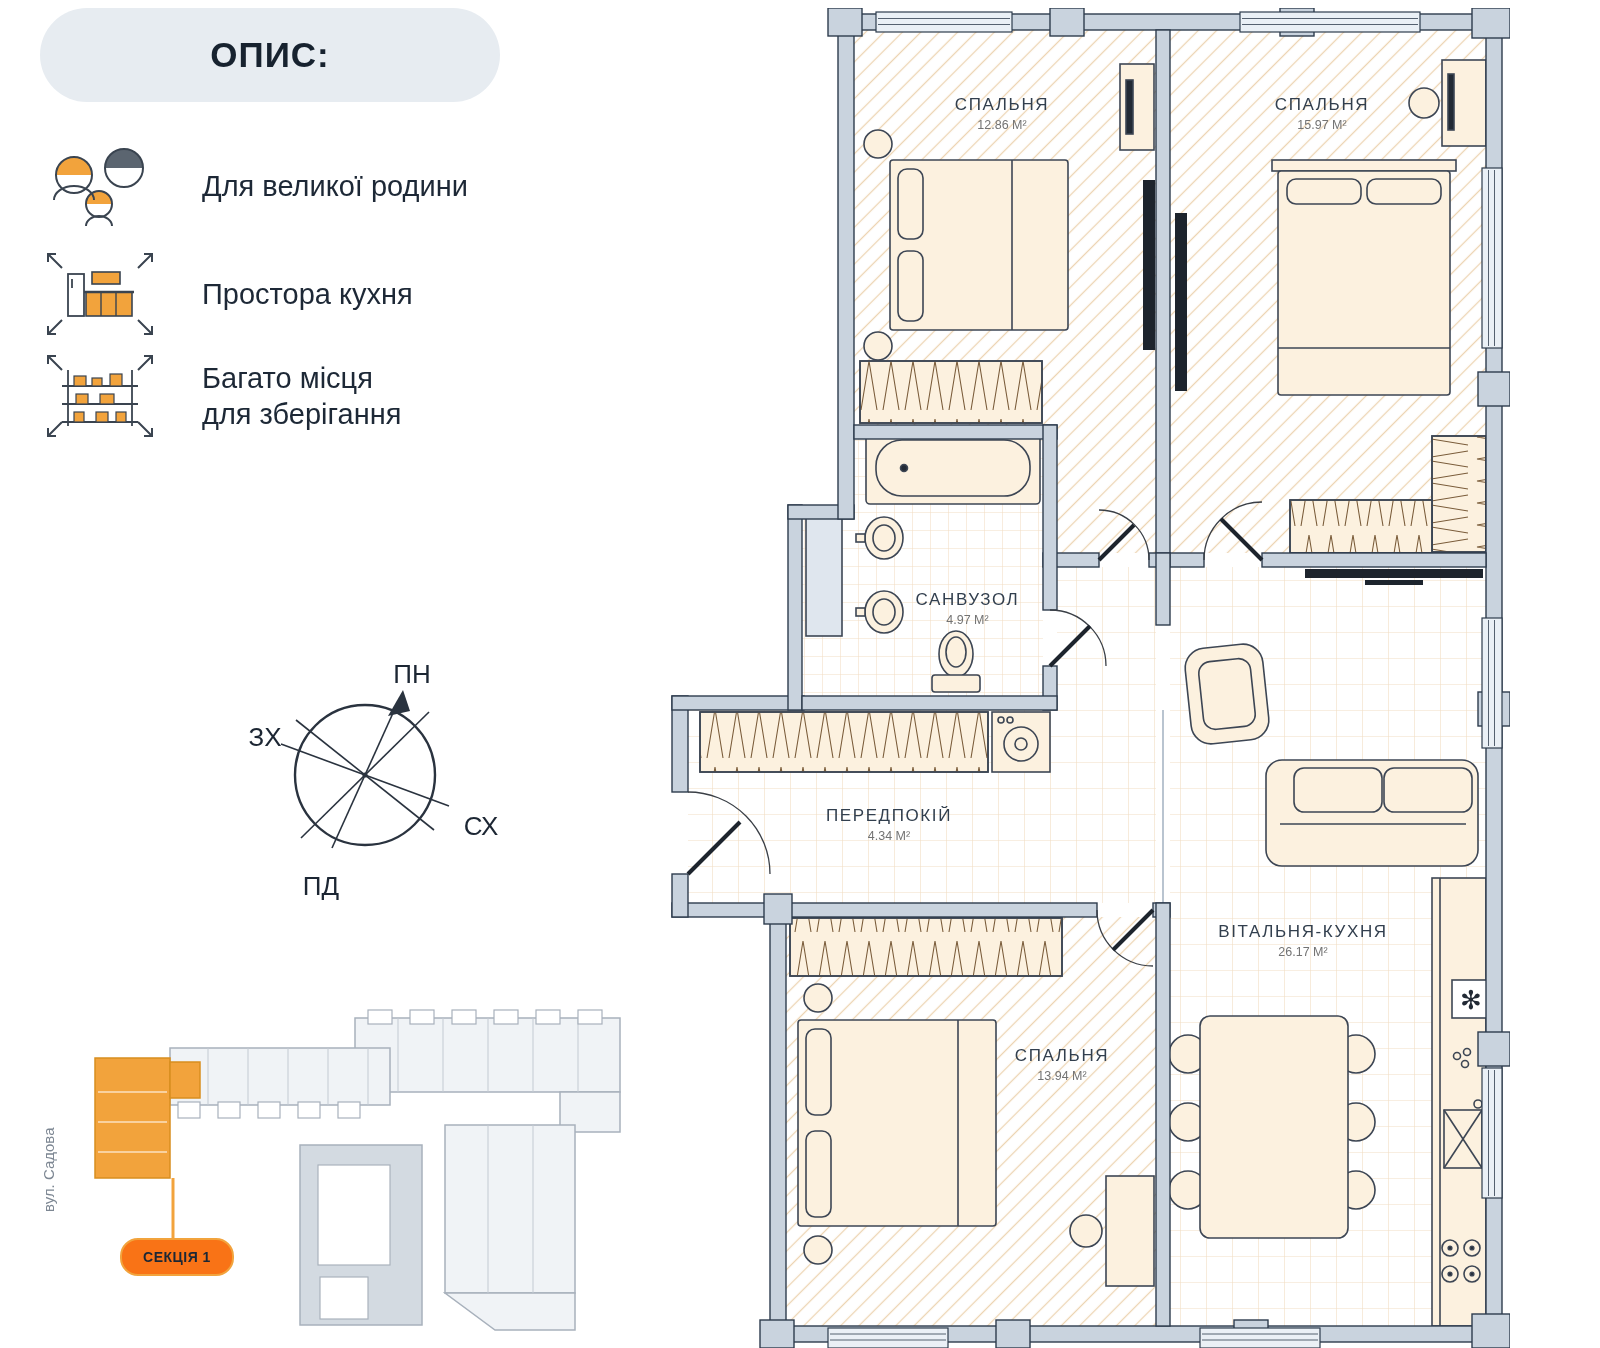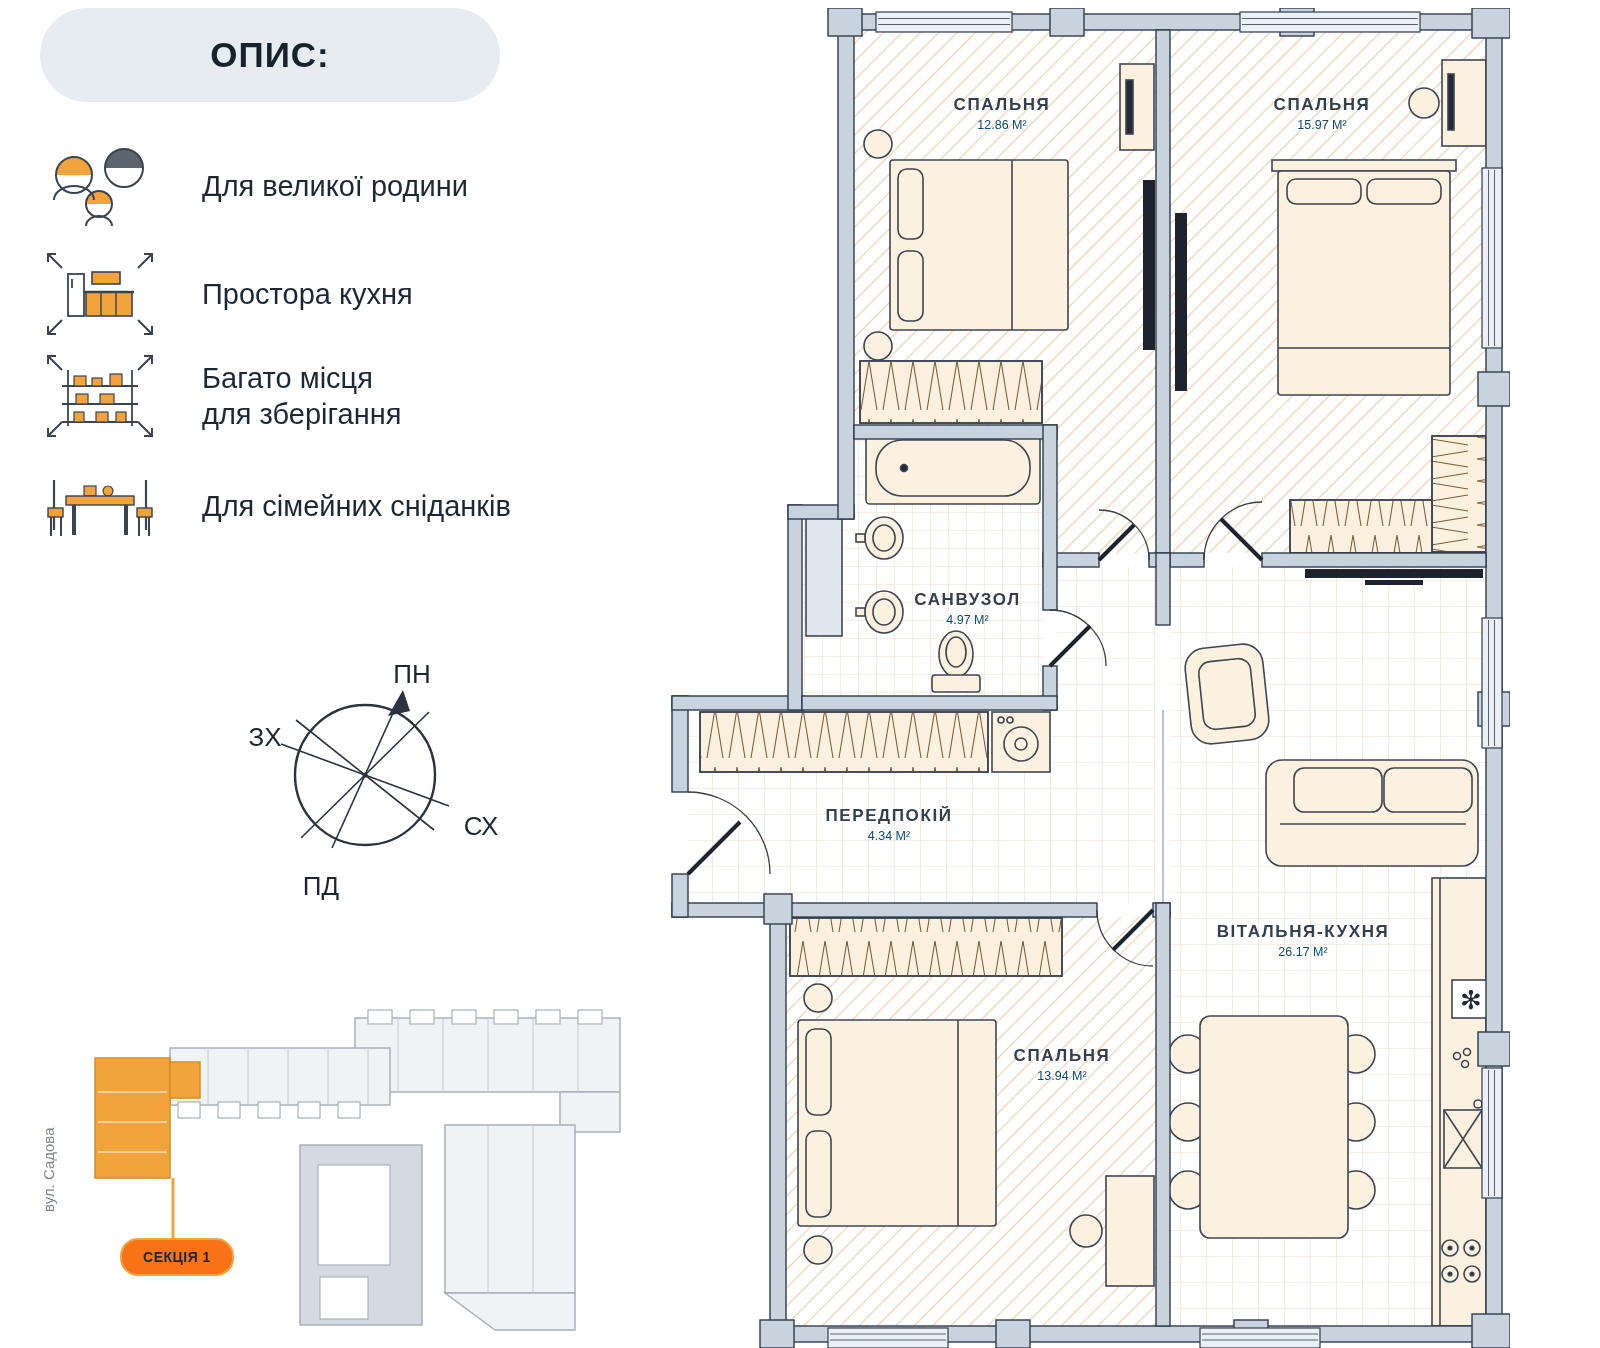--- a/index.html
+++ b/index.html
@@ -23,22 +23,22 @@
   .street-label{position:absolute;left:40px;top:1212px;transform:rotate(-90deg);
                 transform-origin:0 0;font-size:15px;color:#7d8793;white-space:nowrap;}
   .section-pill{position:absolute;left:120px;top:1238px;width:110px;height:34px;
                 border:2.5px solid #F2A33C;border-radius:18px;background:#f97316;
                 display:flex;align-items:center;justify-content:center;
                 font-size:14px;font-weight:bold;color:#1b2735;letter-spacing:.5px;}
 
   
   .plan{position:absolute;left:660px;top:8px;width:850px;height:1340px;}
   .room-label{position:absolute;text-align:center;color:#323f4e;}
-  .room-name{font-size:17px;letter-spacing:1.6px;font-weight:700;display:block;}
-  .room-area{font-size:12.5px;color:#0c4a6e;display:block;margin-top:3px;}
+  .room-name{font-size:17px;letter-spacing:1.6px;font-weight:400;display:block;}
+  .room-area{font-size:12.5px;color:#737373;display:block;margin-top:3px;}
 </style>
 </head>
 <body>
 
 <div class="page">
 
   <div class="opys-pill">
     <span>ОПИС:</span>
   </div>
 
@@ -104,40 +104,20 @@
             <rect x="32" y="62" width="10" height="10"></rect>
           <rect x="54" y="62" width="12" height="10"></rect>
             <rect x="74" y="62" width="10" height="10"></rect>
         </g>
       </svg>
     </div>
     <div class="flabel">Багато місця
 для зберігання</div>
   </div>
 
-  <div class="feature" style="top:458px;">
-    <div class="ficon">
-      <svg width="116" height="92" viewBox="0 0 116 92">
-        <line x1="12" y1="20" x2="12" y2="70" stroke="#3a4450" stroke-width="2.2"></line>
-        <rect x="6" y="48" width="15" height="9" fill="#F2A33C" stroke="#3a4450" stroke-width="1.4"></rect>
-        <line x1="9" y1="57" x2="9" y2="76" stroke="#3a4450" stroke-width="2"></line>
-        <line x1="19" y1="57" x2="19" y2="76" stroke="#3a4450" stroke-width="2"></line>
-        <line x1="104" y1="20" x2="104" y2="70" stroke="#3a4450" stroke-width="2.2"></line>
-        <rect x="95" y="48" width="15" height="9" fill="#F2A33C" stroke="#3a4450" stroke-width="1.4"></rect>
-        <line x1="97" y1="57" x2="97" y2="76" stroke="#3a4450" stroke-width="2"></line>
-        <line x1="107" y1="57" x2="107" y2="76" stroke="#3a4450" stroke-width="2"></line>
-        <rect x="42" y="26" width="12" height="10" fill="#F2A33C" stroke="#3a4450" stroke-width="1.2"></rect>
-        <circle cx="66" cy="31" r="5" fill="#F2A33C" stroke="#3a4450" stroke-width="1.2"></circle>
-        <rect x="24" y="36" width="68" height="9" fill="#F2A33C" stroke="#3a4450" stroke-width="1.4"></rect>
-        <rect x="30" y="45" width="4" height="30" fill="#3a4450"></rect>
-        <rect x="82" y="45" width="4" height="30" fill="#3a4450"></rect>
-      </svg>
-    </div>
-    <div class="flabel">Для сімейних сніданків</div>
-  </div>
 
   <svg class="compass" viewBox="0 0 270 250">
     <circle cx="127" cy="125" r="70" fill="none" stroke="#2a333f" stroke-width="2.4"></circle>
     <g stroke="#2a333f" stroke-width="1.6">
       <line x1="160" y1="52" x2="94" y2="198"></line>
       <line x1="43" y1="94" x2="211" y2="156"></line>
       <line x1="63" y1="188" x2="191" y2="62"></line>
       <line x1="58" y1="70" x2="196" y2="180"></line>
     </g>
     <path d="M165,40 L150,66 L172,61 Z" fill="#2a333f"></path>

